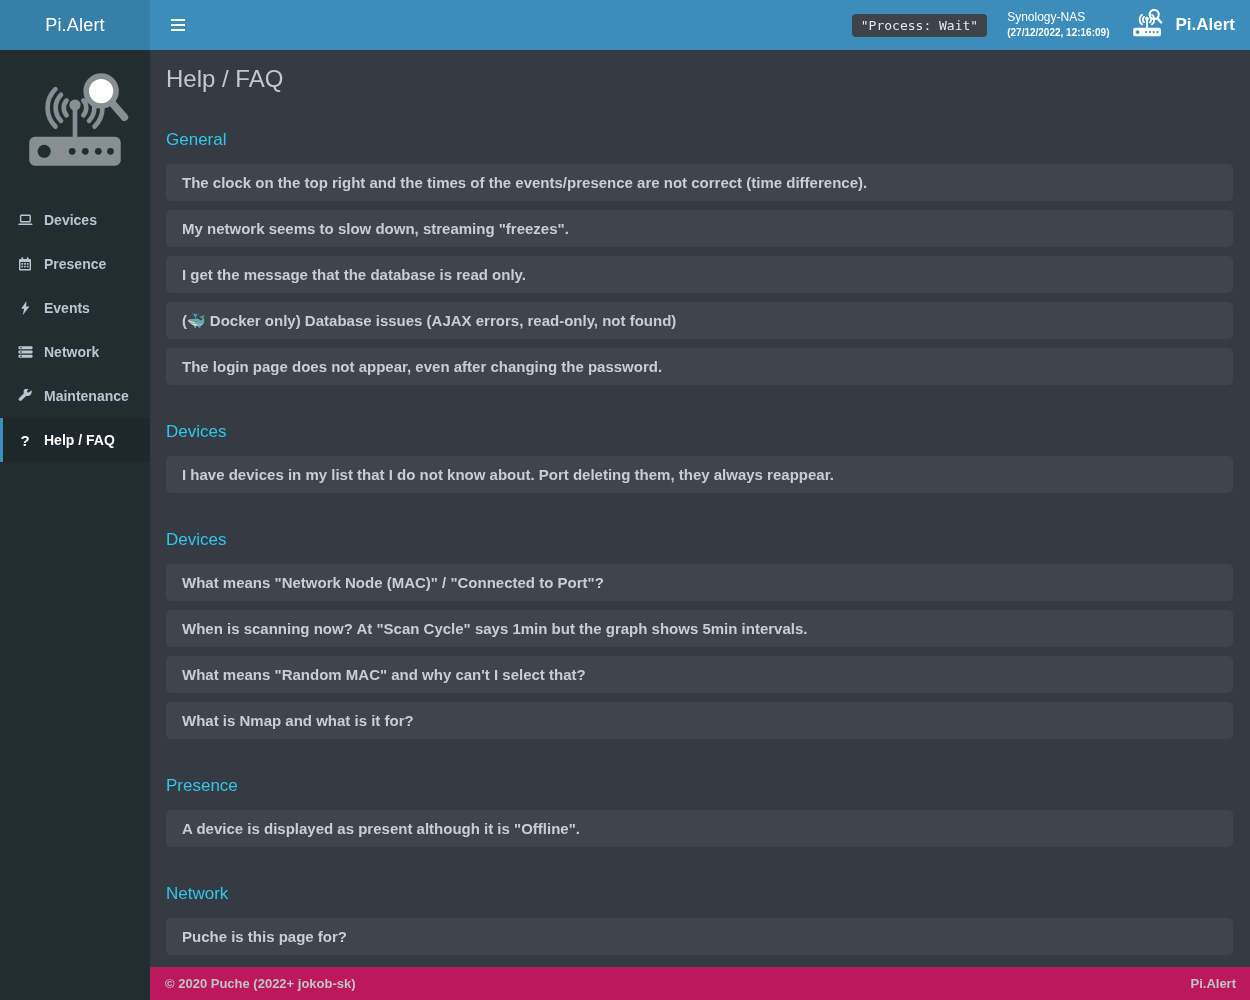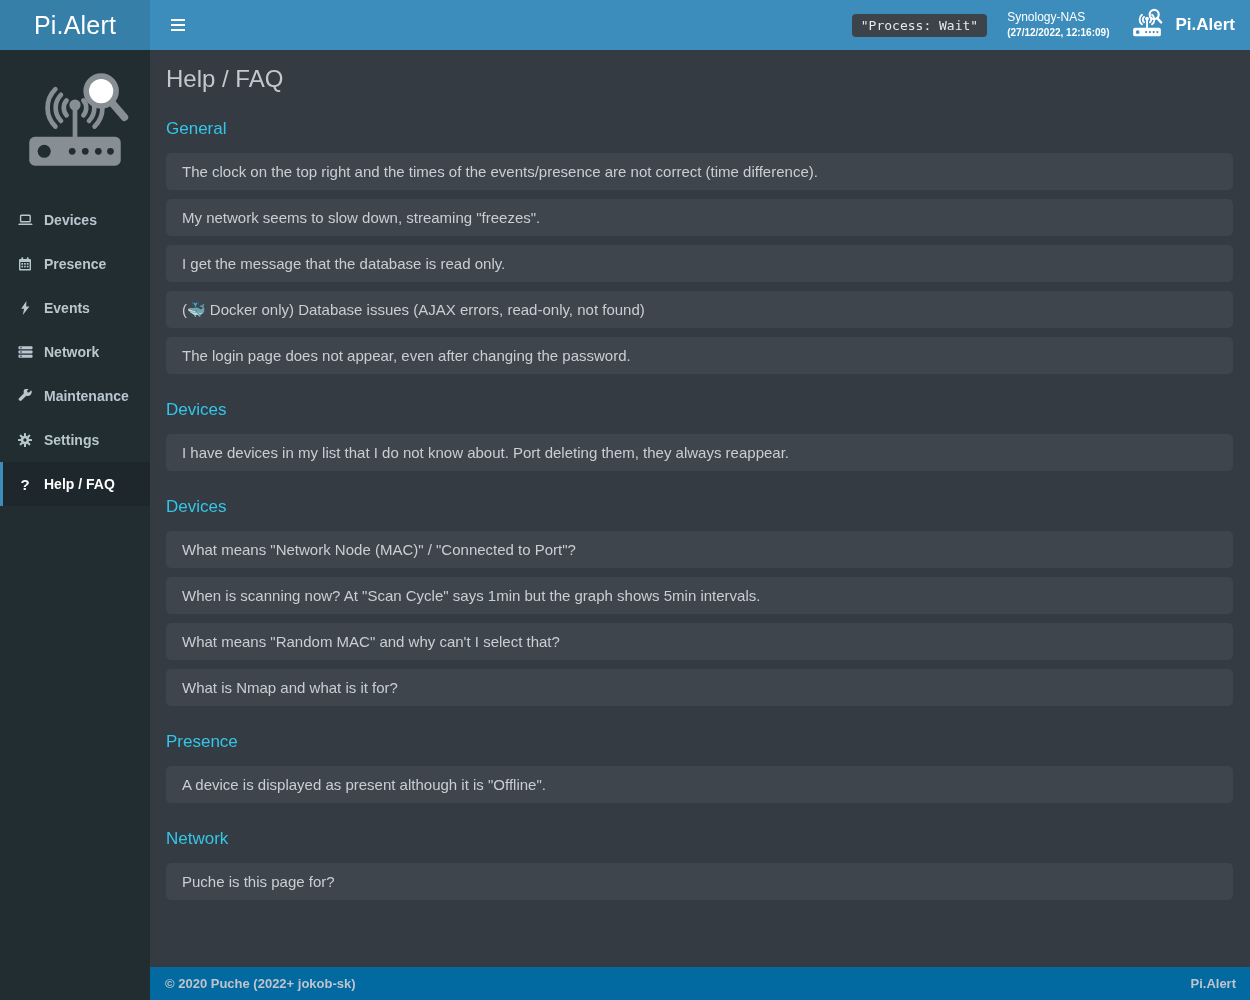--- a/index.html
+++ b/index.html
@@ -13,21 +13,21 @@
     width:1250px; height:1000px;
     display:grid;
     grid-template-columns:150px 1fr;
     grid-template-rows:50px 1fr 33px;
     grid-template-areas:"logo nav" "side main" "side foot";
   }
   
   .brand-box {
     grid-area:logo; background:#367fa9; color:#fff;
     display:flex; align-items:center; justify-content:center;
-    font-size:25px; letter-spacing:.2px; cursor:pointer;
+    font-size:18px; letter-spacing:.2px; cursor:pointer;
   }
   .brand-box b { font-weight:400; }
   .topnav {
     grid-area:nav; background:#3c8dbc;
     display:flex; align-items:center; padding:0 15px 0 15px;
   }
   .hamburger { display:flex; flex-direction:column; gap:2.5px; padding:8px 6px; cursor:pointer; }
   .hamburger span { display:block; width:14px; height:2.6px; background:#fff; }
   .nav-right { margin-left:auto; display:flex; align-items:center; gap:20px; }
   .proc-badge {
@@ -47,30 +47,30 @@
     display:flex; align-items:center; height:44px;
     padding:0 5px 0 12px; color:#b8c7ce; font-size:14px; font-weight:600;
     border-left:3px solid transparent; cursor:pointer;
   }
   .sidebar-item .icon { width:20px; margin-right:9px; display:flex; justify-content:center; align-items:center; }
   .sidebar-item .q-glyph { font-size:15px; font-weight:700; width:14px; text-align:center; }
   .sidebar-item.active { background:#1e282c; color:#fff; border-left-color:#3c8dbc; }
   
   .main { grid-area:main; background:#353b43; padding:9px 17px 0 16px; overflow:hidden; }
   .page-title { font-size:24px; font-weight:400; color:#c3c8cc; margin:6px 0 10px; }
-  .section-title { color:#33c6e8; font-size:17px; font-weight:500; margin:26px 0 14px; }
+  .section-title { color:#33c6e8; font-size:17px; font-weight:500; margin:37px 0 14px; }
   .faq-bar {
     background:#3e454d; border-radius:5px; height:37px;
     display:flex; align-items:center; padding:0 16px;
     color:#c9ced3; font-size:15px; margin-bottom:9px; cursor:pointer;
-    white-space:nowrap; overflow:hidden;
+    white-space:nowrap; overflow:hidden;font-weight:bold;
   }
   
   .footer {
-    grid-area:foot; background:#0369a1; color:#bec4ca; font-size:13px; font-weight:700;
+    grid-area:foot; background:#be185d; color:#bec4ca; font-size:13px; font-weight:700;
     display:flex; align-items:center; justify-content:space-between; padding:0 14px 0 15px;
   }
 </style>
 </head>
 <body>
 
 <div class="app">
 
   <div class="brand-box">
     <span>Pi.</span>
@@ -193,39 +193,20 @@
           <span>Network</span>
         </li>
         <li class="sidebar-item">
           <span class="icon">
             <svg width="14" height="14" viewBox="0 0 14 14">
               <path d="M13.3 1.2 a4 4 0 0 1 -5 5.5 l-4.6 4.6 a1.7 1.7 0 1 1 -2.4 -2.4 l4.6 -4.6 a4 4 0 0 1 5.5 -5 l-2.4 2.4 0.4 1.5 1.5 0.4 z" fill="currentColor"></path>
             </svg>
           </span>
           <span>Maintenance</span>
         </li>
-        <li class="sidebar-item">
-          <span class="icon">
-            <svg width="14" height="14" viewBox="0 0 14 14">
-              <g fill="currentColor">
-                <rect x="6" y="0" width="2" height="3.4" rx="0.6"></rect>
-                <rect x="6" y="10.6" width="2" height="3.4" rx="0.6"></rect>
-                <rect x="6" y="0" width="2" height="3.4" rx="0.6" transform="rotate(45 7 7)"></rect>
-                <rect x="6" y="10.6" width="2" height="3.4" rx="0.6" transform="rotate(45 7 7)"></rect>
-                <rect x="6" y="0" width="2" height="3.4" rx="0.6" transform="rotate(90 7 7)"></rect>
-                <rect x="6" y="10.6" width="2" height="3.4" rx="0.6" transform="rotate(90 7 7)"></rect>
-                <rect x="6" y="0" width="2" height="3.4" rx="0.6" transform="rotate(135 7 7)"></rect>
-                <rect x="6" y="10.6" width="2" height="3.4" rx="0.6" transform="rotate(135 7 7)"></rect>
-                <circle cx="7" cy="7" r="4.2"></circle>
-              </g>
-              <circle cx="7" cy="7" r="1.7" fill="#222d32"></circle>
-            </svg>
-          </span>
-          <span>Settings</span>
-        </li>
         <li class="sidebar-item active">
           <span class="icon">
             <span class="q-glyph">?</span>
           </span>
           <span>Help / FAQ</span>
         </li>
       </ul>
   </aside>
 
   <main class="main">

